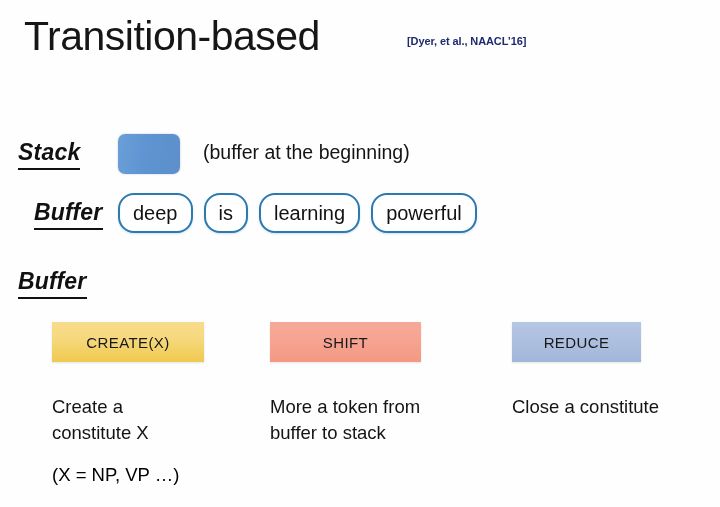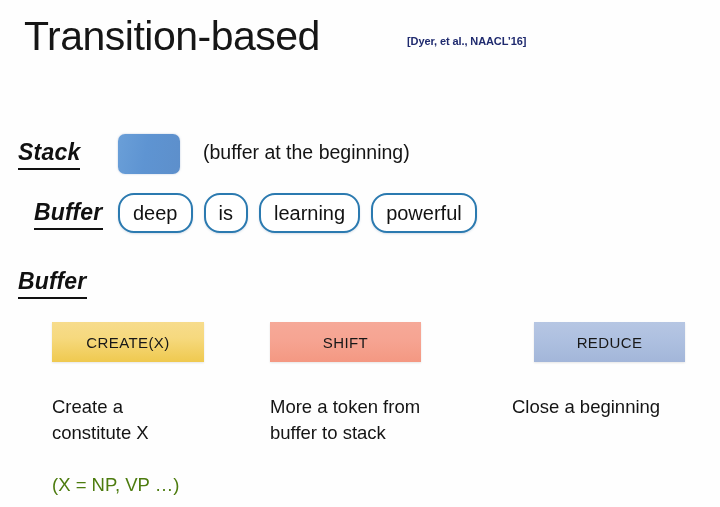--- a/index.html
+++ b/index.html
@@ -170,35 +170,34 @@
   }
   .chip-create {
     width: 152px;
     background: linear-gradient(180deg, #f7dc8c 0%, #f6d97e 40%, #efc94f 100%);
   }
   .chip-shift {
     width: 151px;
     background: linear-gradient(180deg, #f6a998 0%, #f6a492 45%, #f49882 100%);
   }
   .chip-reduce {
-    width: 151px;
+    width: 129px;
     background: linear-gradient(180deg, #b6c6e3 0%, #aec0e0 45%, #a3b6d9 100%);
-    margin-left: 22px;
   }
   .action-desc {
     margin-top: 32px;
     font-size: 18.5px;
     line-height: 26px;
     color: #141414;
   }
   .action-note {
-    margin-top: 26px;
+    margin-top: 16px;
     font-size: 18.5px;
     line-height: 26px;
-    color: #4d7c0f;
+    color: #000000;
     white-space: nowrap;
   }
 
   #col-create { left: 52px; width: 205px; }
   #col-shift  { left: 270px; width: 215px; }
   #col-reduce { left: 512px; width: 205px; }
 
   
   #watermark {
     position: absolute;
@@ -253,19 +252,19 @@
       <div class="action-note">(X = NP, VP …)</div>
     </div>
 
     <div class="action-col" id="col-shift">
       <div class="action-chip chip-shift">SHIFT</div>
       <div class="action-desc">More a token from<br>buffer to stack</div>
     </div>
 
     <div class="action-col" id="col-reduce">
       <div class="action-chip chip-reduce">REDUCE</div>
-      <div class="action-desc">Close a beginning</div>
+      <div class="action-desc">Close a constitute</div>
     </div>
 
   </div>
 
 
 </div>
 
 </body></html>

